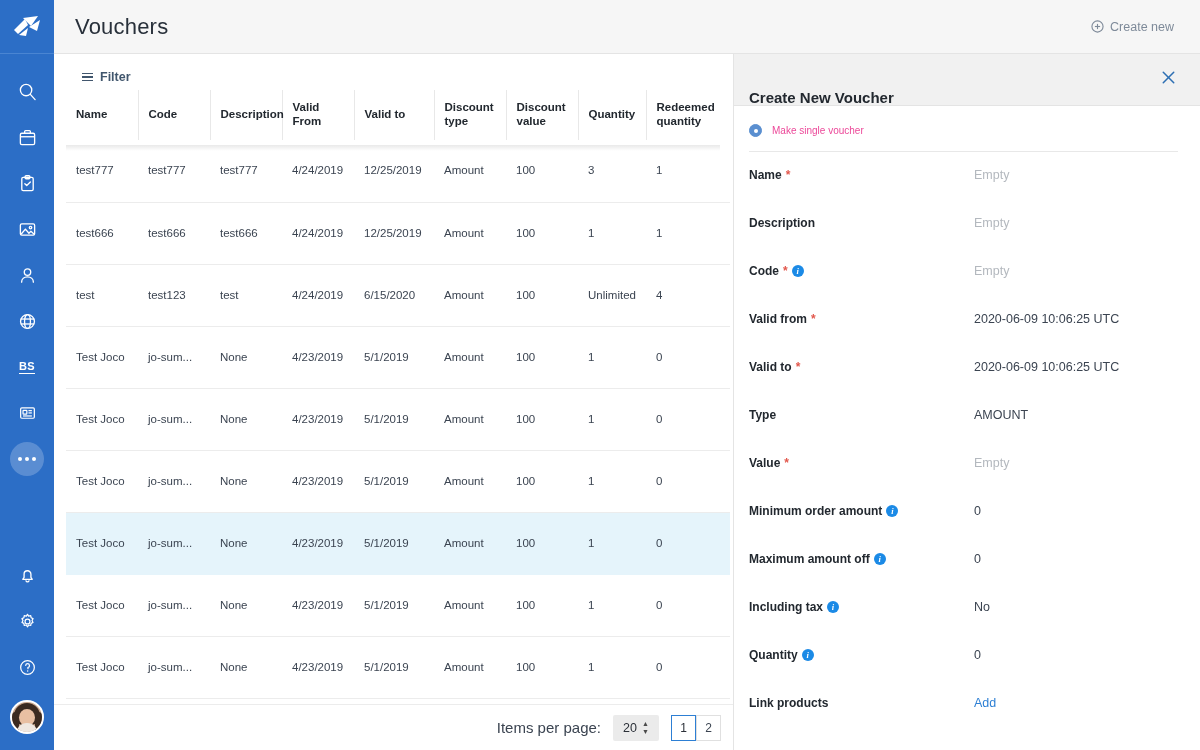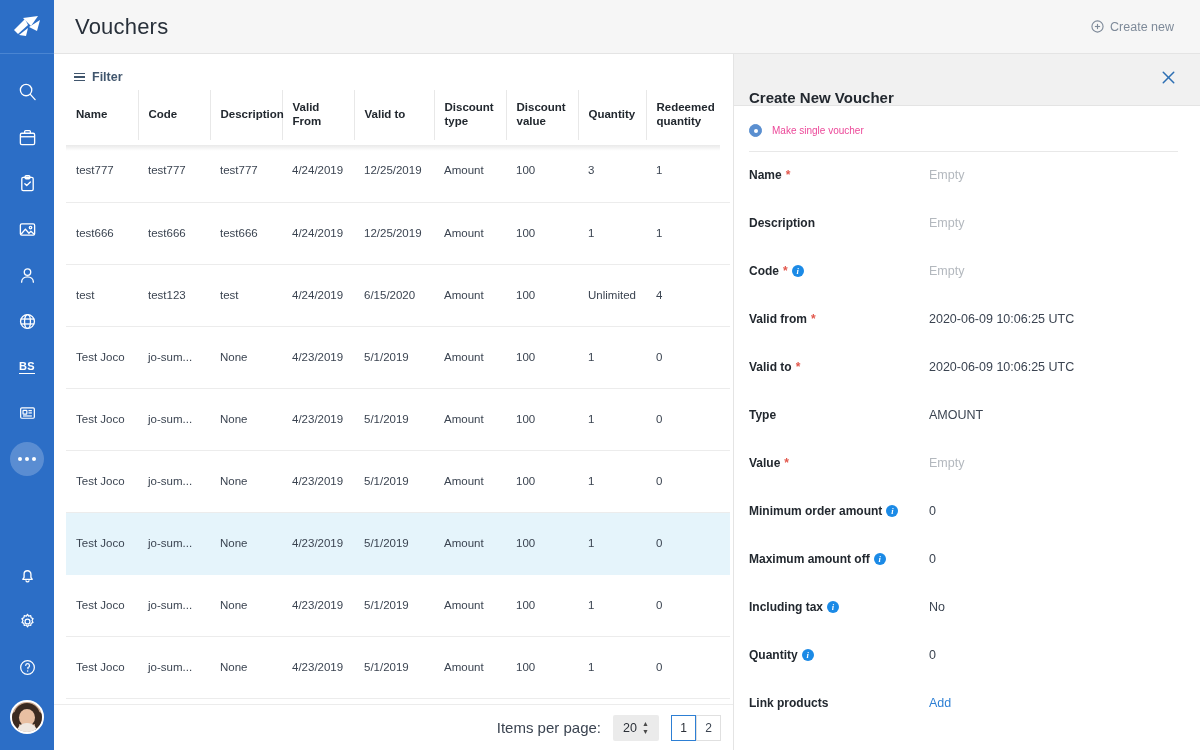--- a/index.html
+++ b/index.html
@@ -71,21 +71,21 @@
     padding: 0 26px 0 21px;
   }
   .page-title { font-size: 22px; color: #28303a; font-weight: 400; letter-spacing: .2px; }
   .create-new { display: flex; align-items: center; gap: 6px; color: #7e8a99; font-size: 12.5px; cursor: pointer; }
   .create-new svg { display: block; }
 
   .content-area { display: flex; width: 1146px; height: 696px; }
 
   
   .table-wrap { width: 679px; height: 696px; position: relative; background: #fff; }
-  .filter-bar { height: 36px; display: flex; align-items: center; padding-left: 20px; padding-top: 10px; text-align: right; }
+  .filter-bar { height: 36px; display: flex; align-items: center; padding-left: 28px; padding-top: 10px; text-align: right; }
   .filter-btn { display: flex; align-items: center; gap: 7px; color: #41566d; font-size: 12.5px; font-weight: 600; cursor: pointer; }
   .hamburger { display: flex; flex-direction: column; gap: 2px; }
   .hamburger i { display: block; width: 11px; height: 1.5px; background: #41566d; }
 
   table.vouchers { border-collapse: collapse; width: 654px; margin-left: 12px; table-layout: fixed; }
   table.vouchers thead th {
     font-size: 11.5px; color: #22282f; font-weight: 700;
     text-align: left; vertical-align: middle;
     padding: 10px 8px 12px 10px; height: 46px;
     border-right: 1px solid #e8e8e8;
@@ -153,21 +153,21 @@
 
   .field-row { display: flex; align-items: flex-start; padding: 15px 0 0 0; min-height: 48px; }
   .field-label { width: 180px; flex: 0 0 180px; font-size: 12px; font-weight: 700; color: #22282f; display: flex; align-items: center; gap: 4px; line-height: 16px; }
   .req { color: #e2574c; font-size: 12px; line-height: 10px; }
   .info-i {
     width: 12px; height: 12px; border-radius: 50%; background: #1b8ae6;
     color: #fff; font-size: 8.5px; font-weight: 700; font-style: italic;
     display: inline-flex; align-items: center; justify-content: center;
     font-family: "Liberation Serif", serif; cursor: pointer; flex: 0 0 12px;
   }
-  .field-value { font-size: 12.5px; color: #3b4451; line-height: 16px; }
+  .field-value { font-size: 12.5px; color: #3b4451; line-height: 16px; margin-left: 45px; }
   .field-value.empty { color: #b3b8be; }
   .field-value.link { color: #2d7fd4; cursor: pointer; }
 </style>
 </head>
 <body>
 
 <div class="app">
 
   <div class="sidebar">
     <div class="logo-cell">

